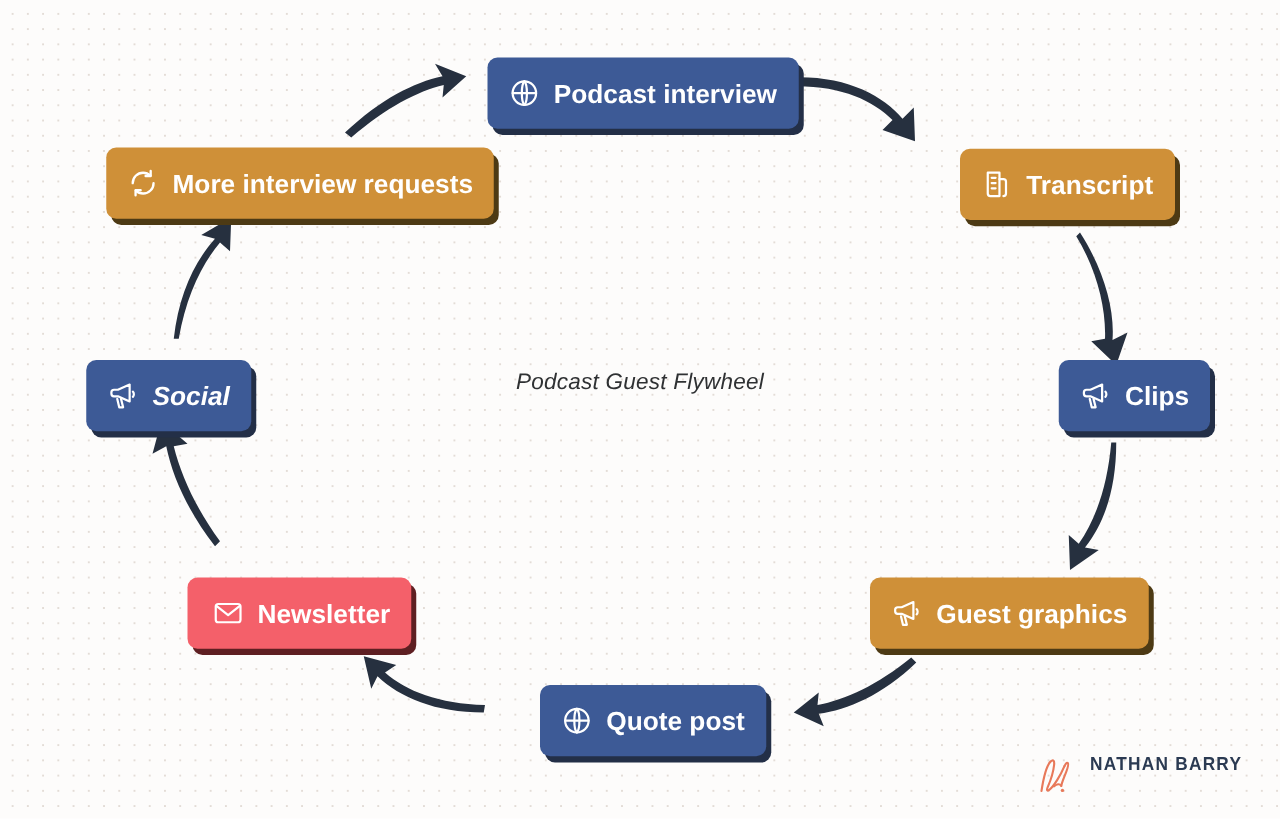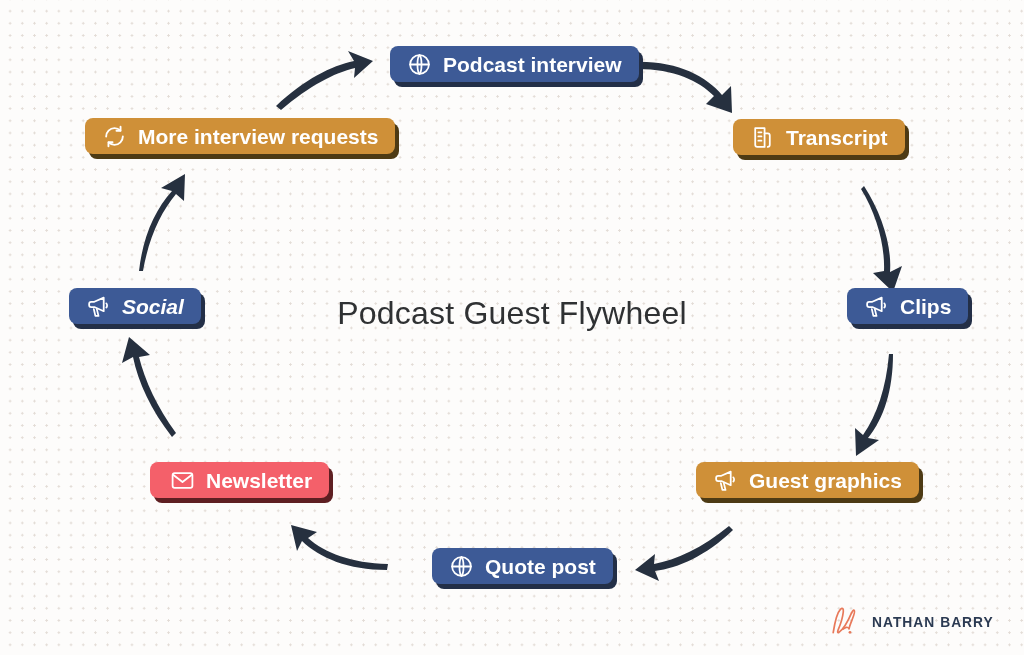--- a/index.html
+++ b/index.html
@@ -27,35 +27,36 @@
     pointer-events: none;
   }
 
   
   #title {
     position: absolute;
     left: 0;
     top: 295px;
     width: 1024px;
     text-align: center;
-    font-size: 32px;
+    font-size: 18px;
     font-weight: 400;
     color: #2f3133;
     letter-spacing: 0.2px;
     white-space: nowrap;
+    font-style: italic;
   }
 
   
   .node {
     position: absolute;
     display: flex;
     align-items: center;
     gap: 11px;
     padding: 0 17px;
-    height: 36px;
+    height: 57px;
     border-radius: 8px;
     color: #ffffff;
     font-size: 21px;
     font-weight: 700;
     white-space: nowrap;
     box-sizing: border-box;
   }
   .node .label { line-height: 1; position: relative; top: 0.5px; }
   .node .ico {
     display: inline-flex;
@@ -66,35 +67,34 @@
     flex: 0 0 25px;
   }
   .node .ico svg { display: block; }
 
   .node.blue   { background: #3d5a96; box-shadow: 4px 5px 0 0 #232f47; }
   .node.orange { background: #cf9038; box-shadow: 4px 5px 0 0 #4d3a14; }
   .node.red    { background: #f4606a; box-shadow: 4px 5px 0 0 #5e1f22; }
 
   
   #node-podcast-interview { left: 390px; top: 46px; }
-  #node-transcript        { left: 733px; top: 119px; }
+  #node-transcript        { left: 768px; top: 119px; }
   #node-clips             { left: 847px; top: 288px; }
   #node-quote-graphics    { left: 696px; top: 462px; }
   #node-blog-post         { left: 432px; top: 548px; }
   #node-newsletter        { left: 150px; top: 462px; padding-left: 20px; }
   #node-social            { left: 69px; top: 288px; font-style: italic; }
   #node-more-requests     { left: 85px; top: 118px; }
 
   
   #logo {
     position: absolute;
     right: 20px;
     bottom: 16px;
     display: flex;
-    align-items: center;
     gap: 10px;
   }
   #logo .mark { width: 36px; height: 36px; }
   #logo .wordmark {
     font-family: "Liberation Sans Narrow", "Liberation Sans", sans-serif;
     font-size: 15px;
     font-weight: 700;
     letter-spacing: 1.1px;
     color: #2b3a52;
     transform: scaleX(0.92);

